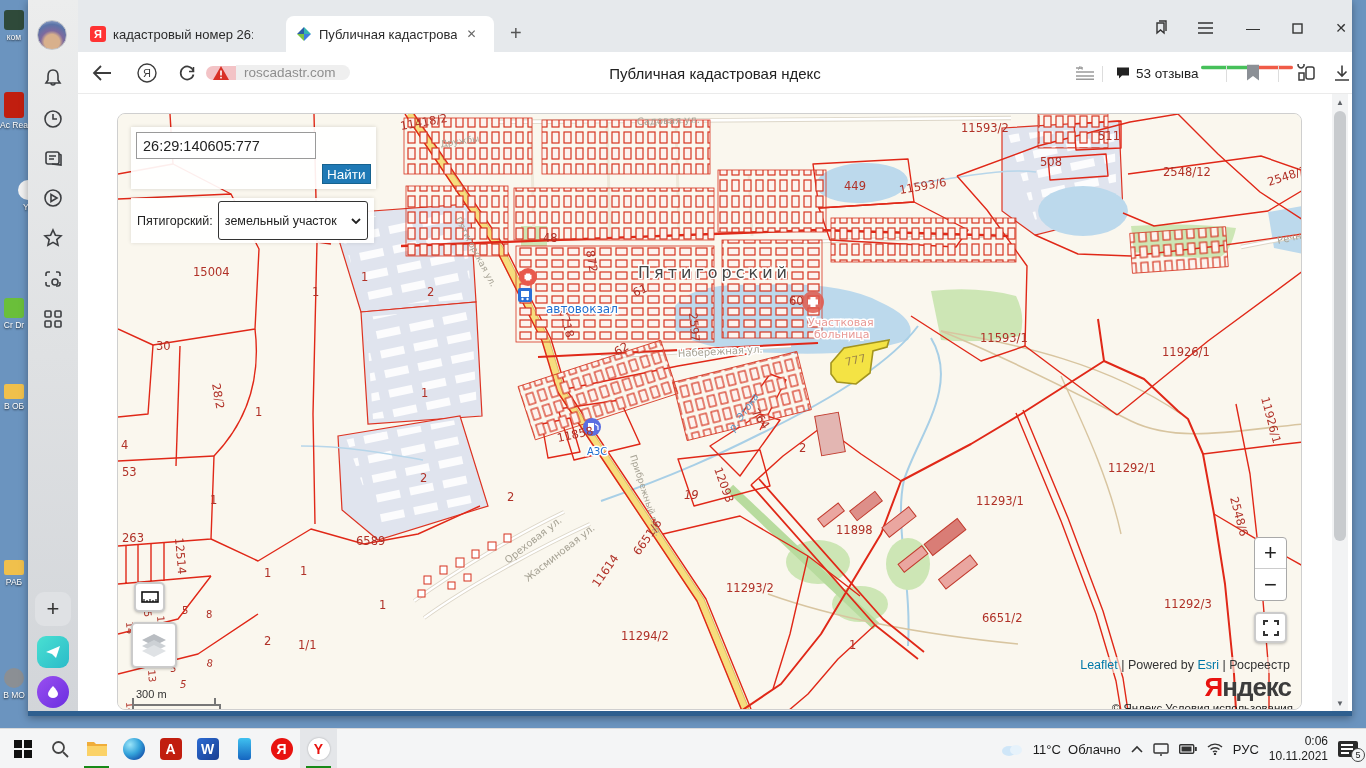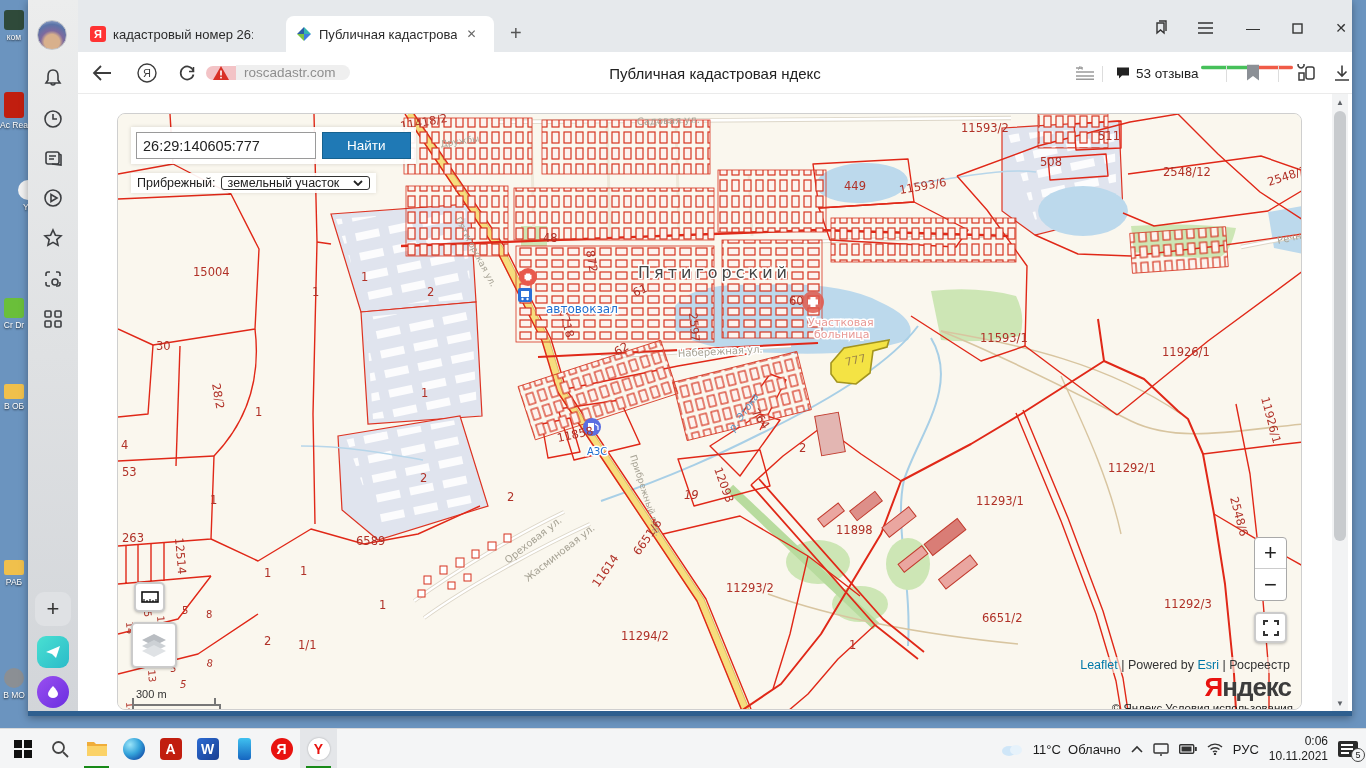--- a/index.html
+++ b/index.html
@@ -51,23 +51,23 @@
   
   #page { position:absolute; left:50px; top:94px; right:0; bottom:5px; background:#fff; }
   #map-wrap { position:absolute; left:39px; top:19px; width:1185px; height:597px; border:1px solid #cfcfcf; border-radius:8px; overflow:hidden; background:#faf7ee; cursor:grab; }
   #map-svg { position:absolute; left:0; top:0; }
   #labels-layer text { font-family:"DejaVu Sans",sans-serif; }
 
   
   #searchbox { position:absolute; left:13px; top:13px; }
   #search-row { background:rgba(255,255,255,.92); padding:5px; display:flex; gap:6px; box-shadow:0 0 4px rgba(0,0,0,.15); }
   #search-input { width:180px; height:27px; border:1px solid #9a9a9a; font-size:14.5px; padding:0 6px; color:#222; font-family:"Liberation Sans",sans-serif; }
-  #search-btn { height:27px; padding:0 24px; background:#1f79b5; color:#fff; border:1px solid #16628f; font-size:13.5px; font-family:"Liberation Sans",sans-serif; }
+  #search-btn { height:20px; padding:0 4px; background:#1f79b5; color:#fff; border:1px solid #16628f; font-size:13.5px; font-family:"Liberation Sans",sans-serif;margin-top:32px; }
   #def-row { margin-top:9px; background:rgba(255,255,255,.92); padding:3px 6px; display:inline-flex; align-items:center; gap:5px; font-size:12.5px; color:#222; box-shadow:0 0 4px rgba(0,0,0,.12); }
-  #def-select { border:1.5px solid #333; border-radius:3px; background:#fff; height:14px; display:flex; align-items:center; gap:14px; padding:0 6px; font-size:12.5px; }
+  #def-select { border:1.5px solid #333; border-radius:3px; background:#fff; height:39px; display:flex; align-items:center; gap:14px; padding:0 6px; font-size:12.5px; }
   .mapbtn { position:absolute; background:#fff; border:2px solid rgba(160,160,160,.55); border-radius:5px; display:flex; align-items:center; justify-content:center; box-shadow:0 1px 3px rgba(0,0,0,.25); }
   #zoomctl { position:absolute; left:1136px; top:423px; width:33px; background:#fff; border:1px solid #a9a9a9; border-radius:4px; overflow:hidden; }
   #zoomctl div { height:31px; display:flex; align-items:center; justify-content:center; font-size:22px; color:#222; }
   #zoomctl div:first-child { border-bottom:1px solid #ccc; }
   #attribution { position:absolute; right:8px; top:543px; font-size:12.5px; color:#333; background:rgba(250,247,238,.6); padding:1px 3px; }
   #attribution .lnk { color:#0078a8; }
   #ya-logo { position:absolute; right:10px; top:558px; font-size:26px; font-weight:bold; letter-spacing:-1px; color:#3c3c3c;text-align:right; }
   #ya-logo .ya { color:#e8120f; }
   #ya-copy { position:absolute; right:8px; top:588px; font-size:11.5px; color:#222; }
   #ya-copy .lnk { text-decoration:underline; }
@@ -562,21 +562,21 @@
               <text x="52" y="558" font-size="10" fill="#b03127">5</text>
             </g>
         </svg>
 
         <div id="searchbox">
           <div id="search-row">
             <input id="search-input" value="26:29:140605:777" style="">
             <button id="search-btn">Найти</button>
           </div>
           <div id="def-row">
-            <span>Прибрежный:</span>
+            <span>Пятигорский:</span>
             <span id="def-select">
               <span>земельный участок</span>
               <svg width="10" height="6" viewBox="0 0 10 6">
                   <path d="M1,1 L5,5 L9,1" stroke="#222" stroke-width="1.8" fill="none"></path>
                 </svg>
             </span>
           </div>
         </div>
 
         <div class="mapbtn" style="left:16px;top:468px;width:31px;height:30px">

